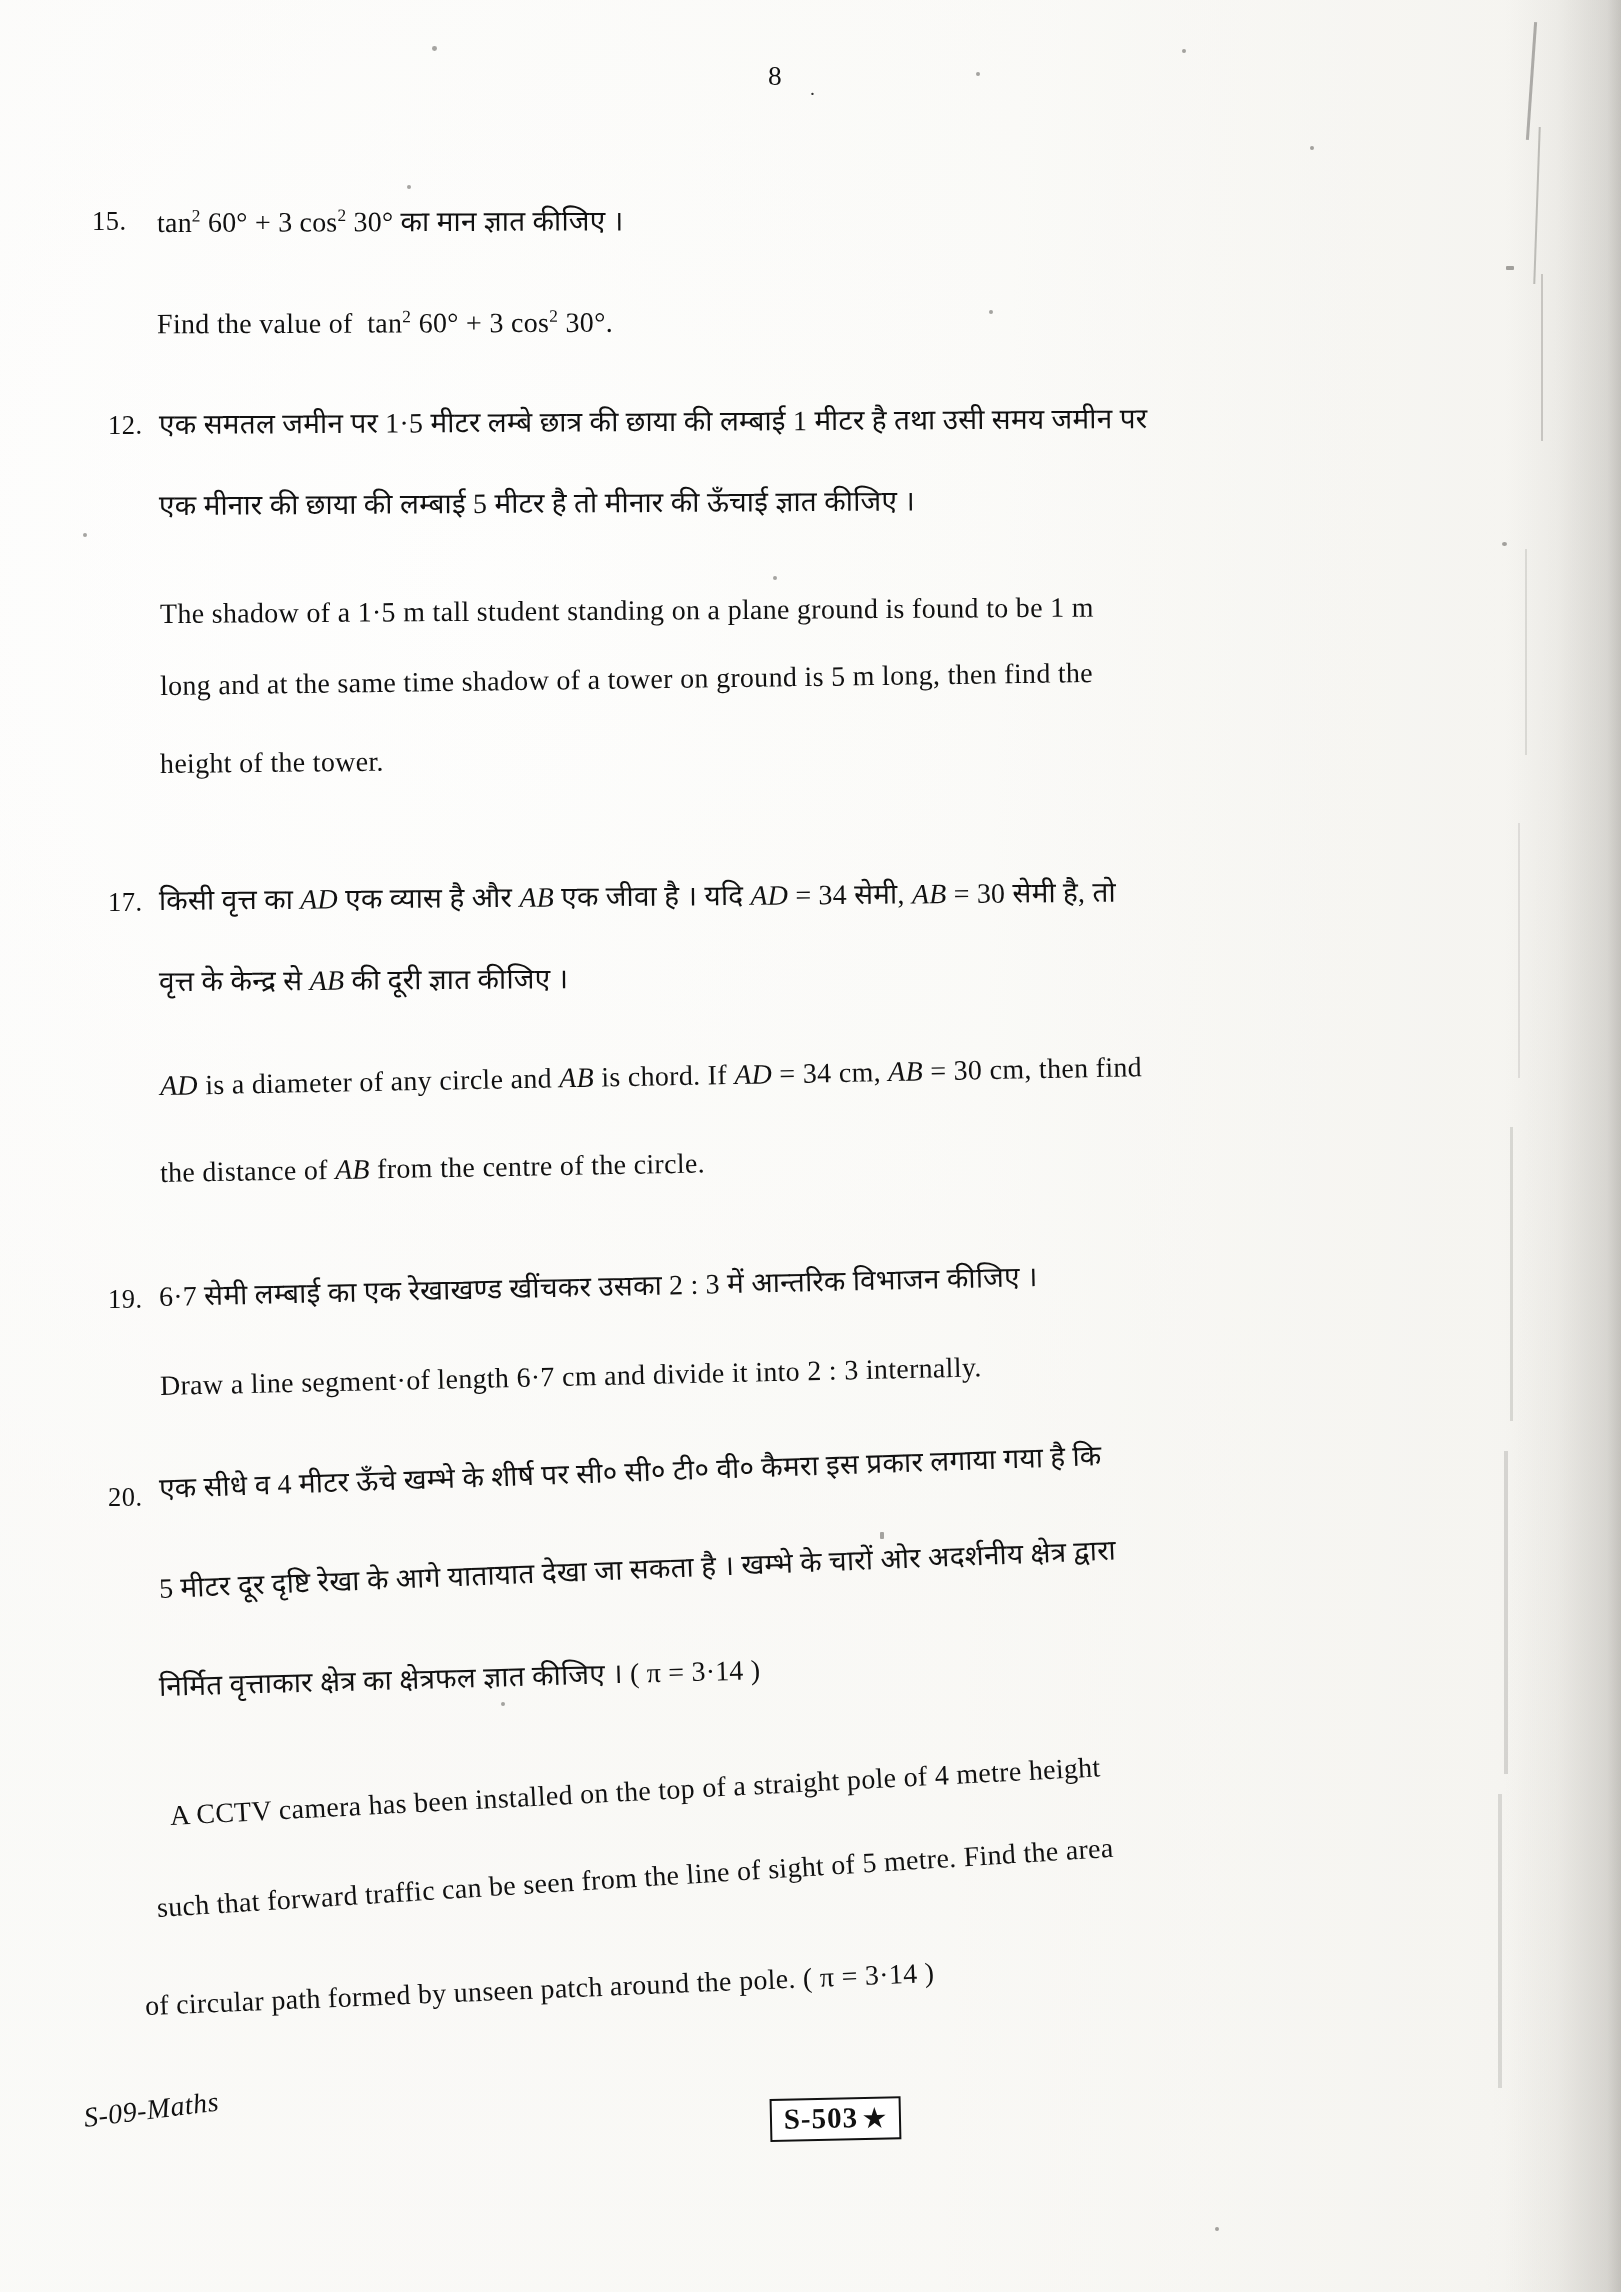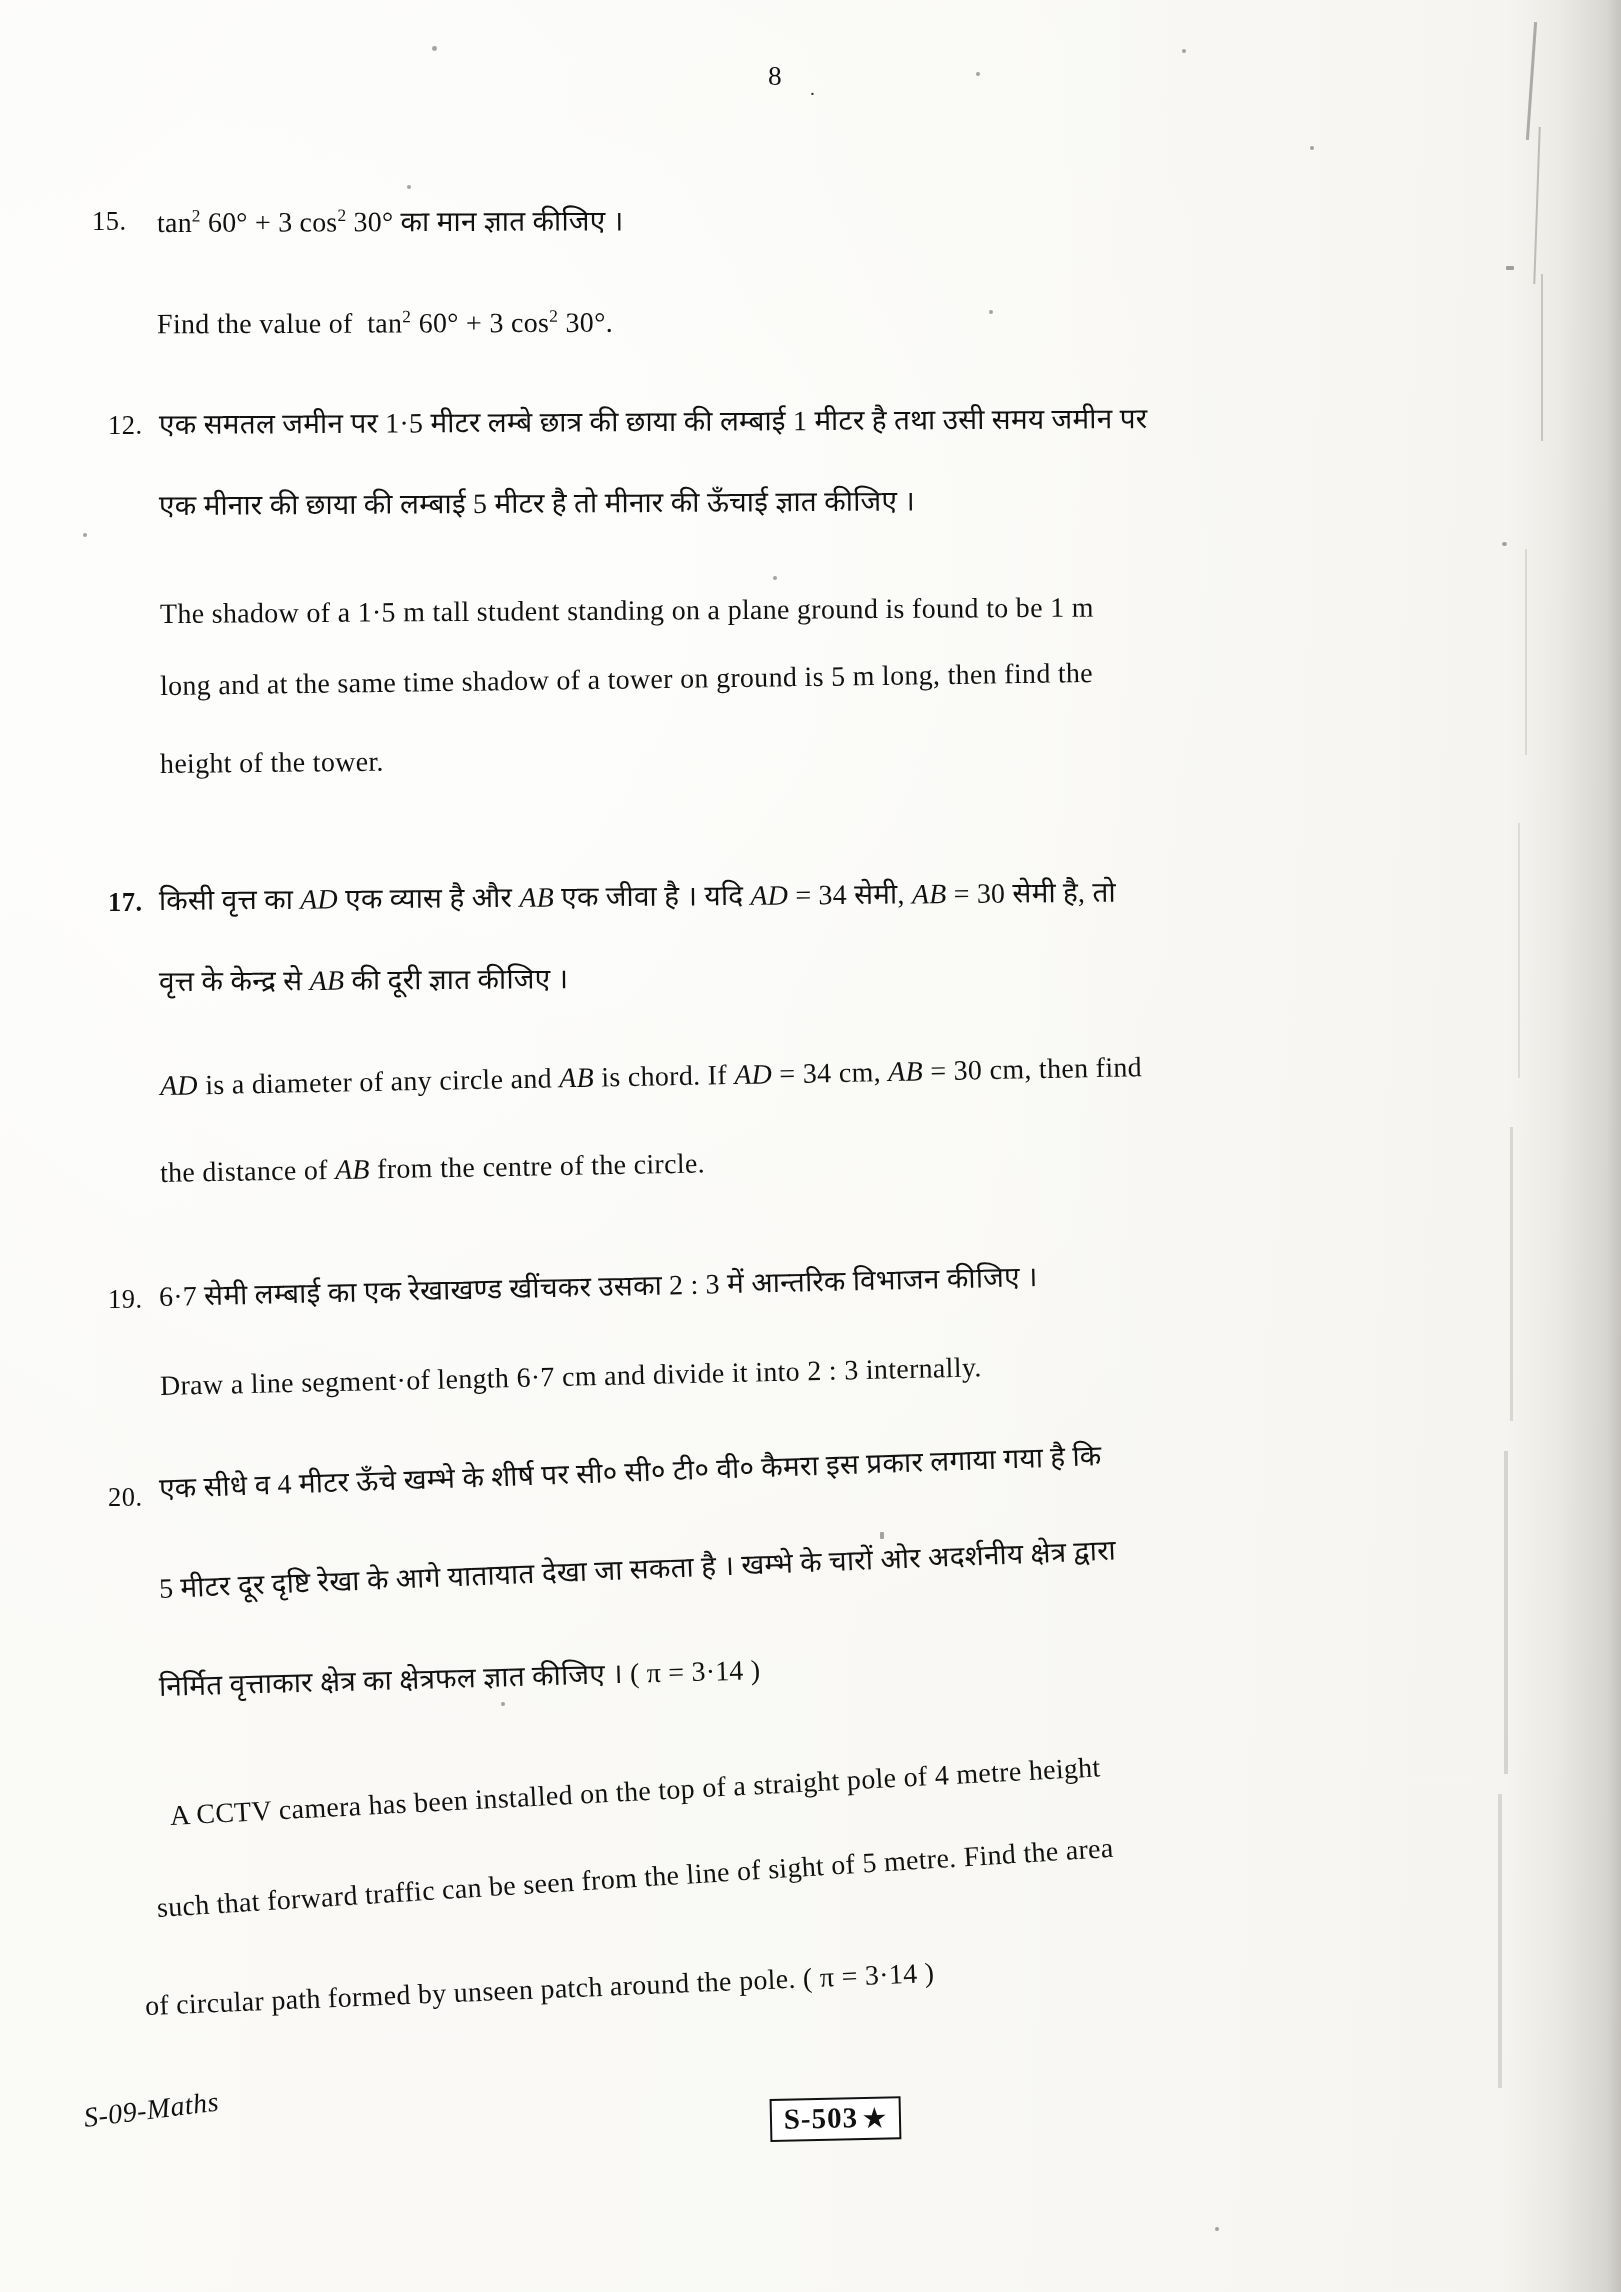--- a/index.html
+++ b/index.html
@@ -166,21 +166,21 @@
     Find the value of&nbsp; tan<sup>2</sup> 60° + 3 cos<sup>2</sup> 30°.
   </div>
 
   <div class="qnum" style="left:108px; top:410px;">12.</div>
   <div class="line hi" style="left:159px; top:404px; transform:rotate(-0.35deg);">एक समतल जमीन पर 1·5 मीटर लम्बे छात्र की छाया की लम्बाई 1 मीटर है तथा उसी समय जमीन पर</div>
   <div class="line hi" style="left:159px; top:485px; transform:rotate(-0.35deg);">एक मीनार की छाया की लम्बाई 5 मीटर है तो मीनार की ऊँचाई ज्ञात कीजिए ।</div>
   <div class="line en" style="left:160px; top:598px; transform:rotate(-0.4deg);">The shadow of a 1·5 m tall student standing on a plane ground is found to be 1 m</div>
   <div class="line en" style="left:160px; top:670px; transform:rotate(-0.8deg);">long and at the same time shadow of a tower on ground is 5 m long, then find the</div>
   <div class="line en" style="left:160px; top:748px; transform:rotate(-0.6deg);">height of the tower.</div>
 
-  <div class="qnum" style="left:108px; top:887px;font-weight:bold;">17.</div>
+  <div class="qnum" style="left:108px; top:887px;">17.</div>
   <div class="line hi" style="left:159px; top:880px; transform:rotate(-0.5deg);">
     किसी वृत्त का <span class="var">AD</span> एक व्यास है और <span class="var">AB</span> एक जीवा है । यदि <span class="var">AD</span> = 34 सेमी, <span class="var">AB</span> = 30 सेमी है, तो
   </div>
   <div class="line hi" style="left:159px; top:961px; transform:rotate(-0.4deg);">
     वृत्त के केन्द्र से <span class="var">AB</span> की दूरी ज्ञात कीजिए ।
   </div>
   <div class="line en" style="left:160px; top:1070px; transform:rotate(-1.1deg);">
     <span class="var">AD</span> is a diameter of any circle and <span class="var">AB</span> is chord. If <span class="var">AD</span> = 34 cm, <span class="var">AB</span> = 30 cm, then find
   </div>
   <div class="line en" style="left:160px; top:1157px; transform:rotate(-1.0deg);">

